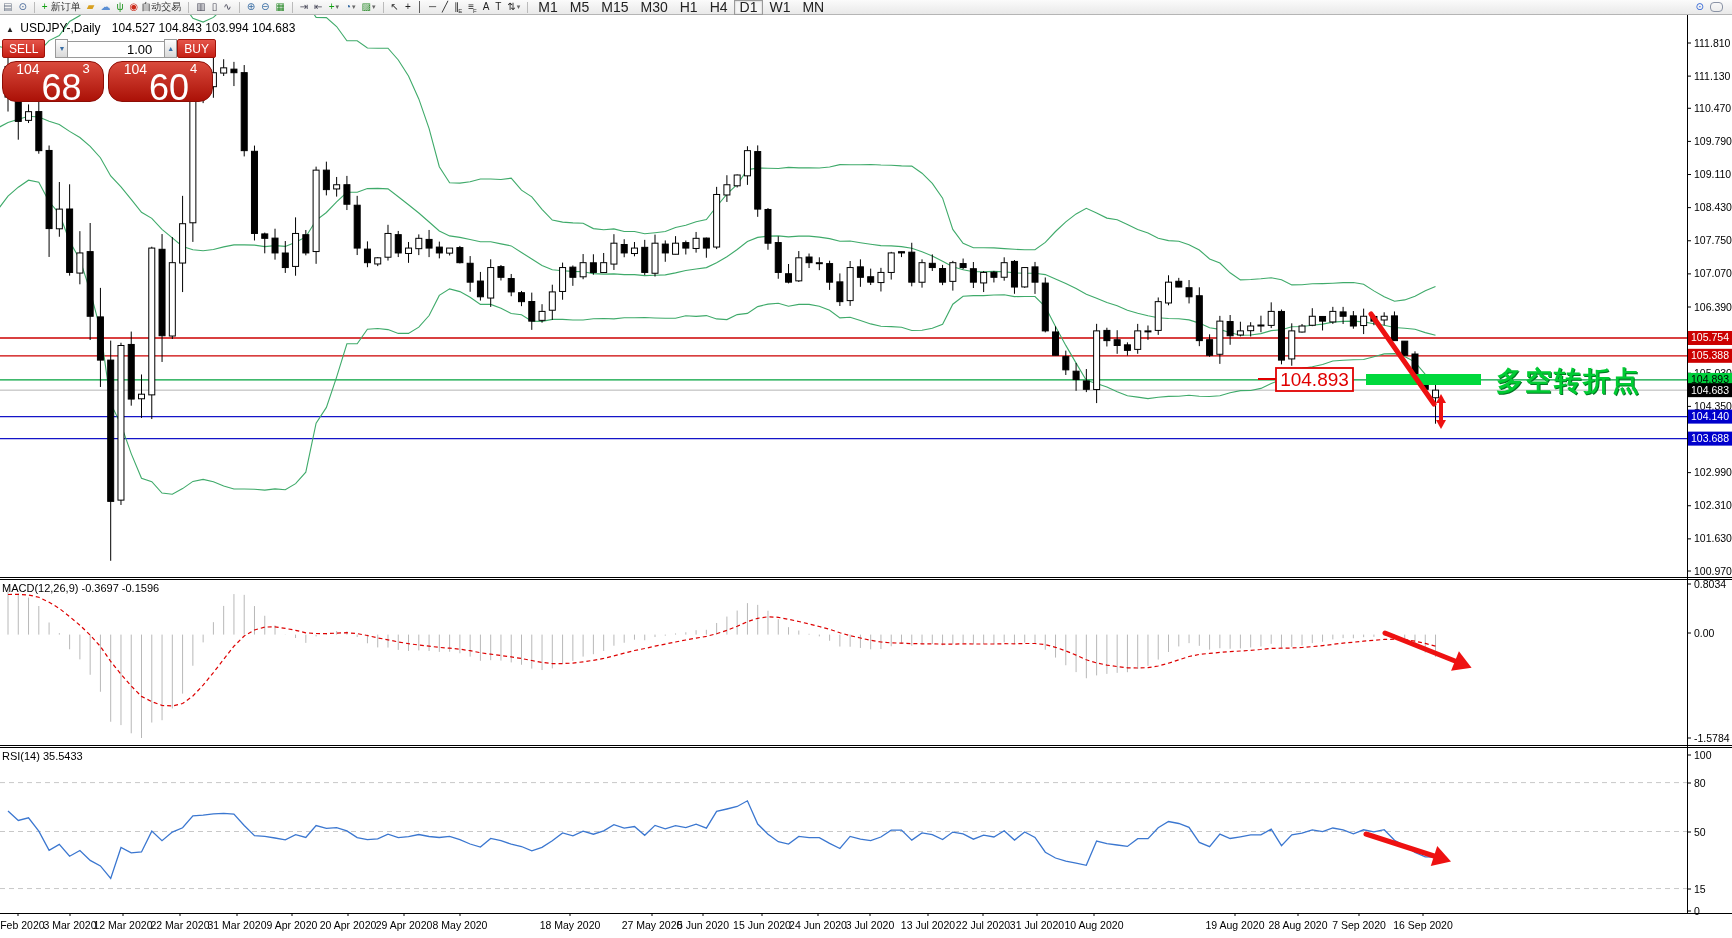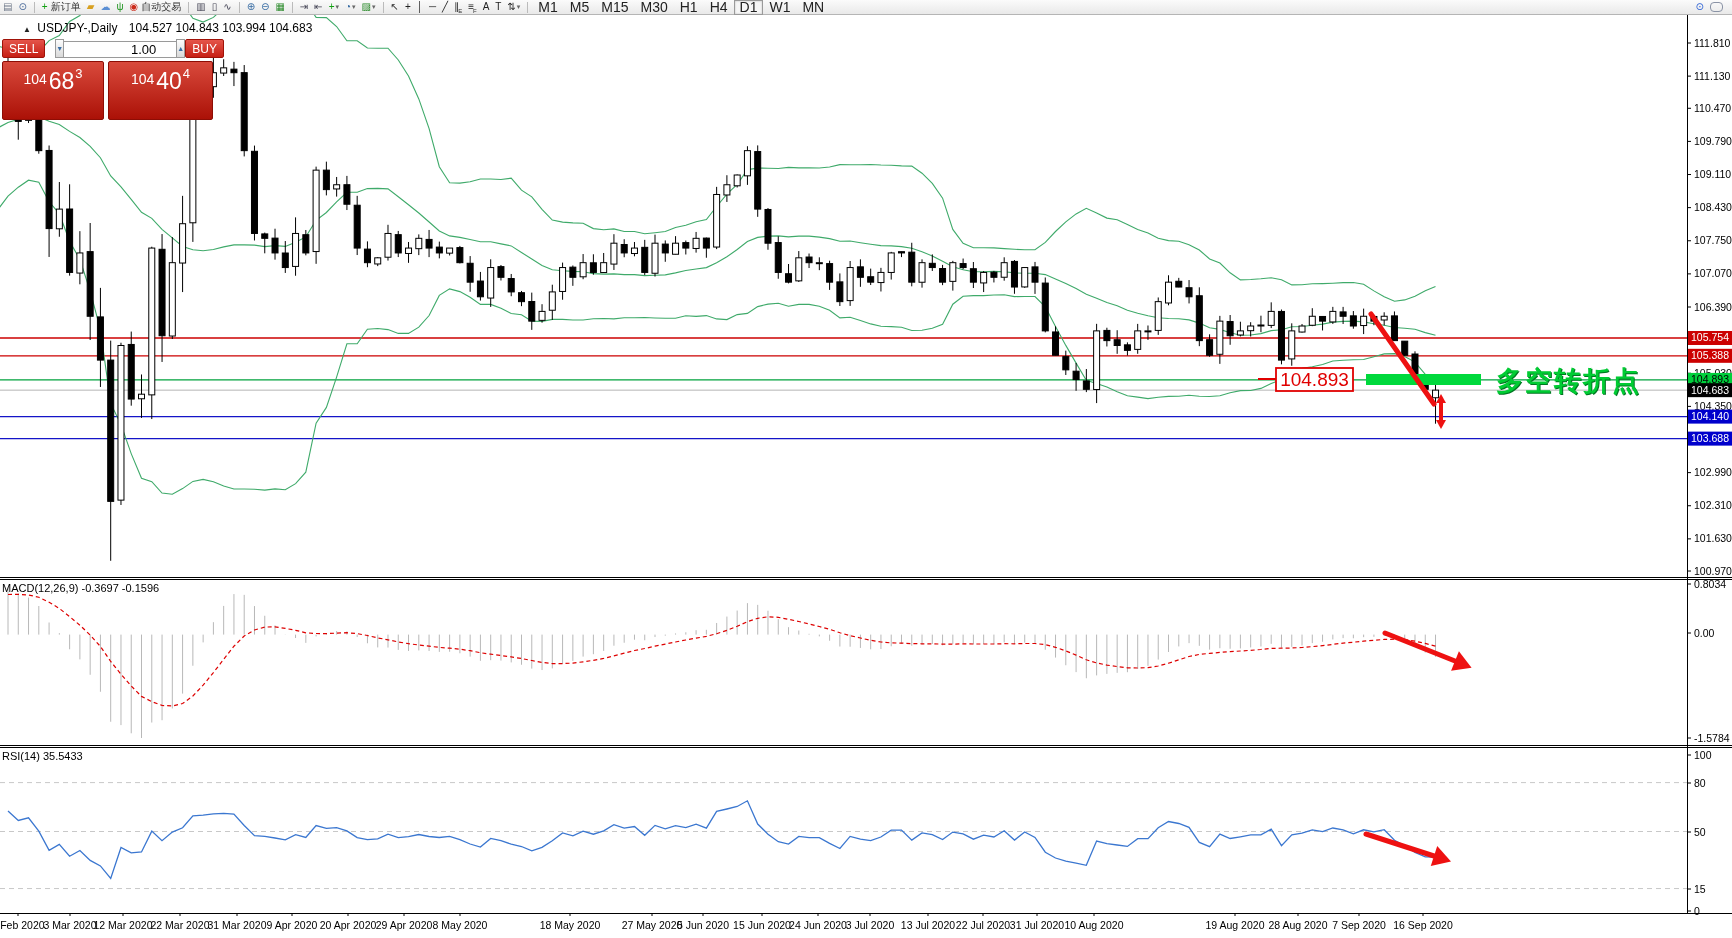--- a/index.html
+++ b/index.html
@@ -11,40 +11,40 @@
   .tb-item .g{font-size:10px;line-height:10px;}
   .tb-item .lbl{margin-left:3px;font-size:10px;}
   .tb-sep{width:1px;height:11px;background:#bbb;margin:0 4px;}
   .tb-caret{font-size:7px;color:#666;margin-left:1px;}
   .tb-sub{font-size:6px;color:#333;margin-left:-1px;align-self:flex-end;}
   .tf{padding:0 5px;height:13px;display:flex;align-items:center;border:1px solid transparent;font-size:14px;color:#222;}
   .tf.active{background:#f6f6f6;border:1px solid #9a9a9a;box-shadow:inset 0 0 2px #bbb;}
   .tb-spacer{flex:1;}
   .bubble{width:11px;height:8px;border:1px solid #8a93a5;border-radius:4px;position:relative;margin-right:6px;}
   
-  #ohlc-title{position:absolute;left:23px;top:21px;font-size:12px;color:#000;z-index:40;white-space:nowrap;}
+  #ohlc-title{position:absolute;left:6px;top:21px;font-size:12px;color:#000;z-index:40;white-space:nowrap;}
   #ohlc-title .tri{font-size:8px;color:#222;margin-right:3px;}
   #ohlc-title .num{margin-left:8px;}
   #trade-panel{position:absolute;left:2px;top:38px;z-index:40;width:214px;}
   #tp-row1{display:flex;align-items:flex-end;height:20px;}
   .sb{background:linear-gradient(#e4554a,#c61f14);color:#fff;border:1px solid #a01208;border-radius:2px;
     font-size:12px;height:19px;display:flex;align-items:center;justify-content:center;font-family:inherit;}
   #sell-btn{width:49px;margin-right:10px;}
   #buy-btn{width:49px;margin-left:0;}
   .spin{width:17px;height:17px;background:linear-gradient(#fdfdfd,#d9d9d9);border:1px solid #9a9a9a;color:#3a6ea5;
     font-size:7px;display:flex;align-items:center;justify-content:center;}
   #vol-input{width:72px;height:15px;border:1px solid #9a9a9a;border-left:none;border-right:none;
-    font-size:13px;text-align:right;padding:0 20px;font-family:inherit;}
+    font-size:13px;text-align:right;padding:0 12px;font-family:inherit;}
   #tp-row2{display:flex;margin-top:3px;}
-  .price-panel{height:37px;border-radius:2px;background:linear-gradient(#d94a3c,#ab1107);border:1px solid #8d0d05;
-    color:#fff;display:flex;align-items:center;justify-content:center;padding-bottom:20px;}
+  .price-panel{height:37px;border-radius:14px;background:linear-gradient(#d94a3c,#ab1107);border:1px solid #8d0d05;
+    color:#fff;display:flex;align-items:flex-start;justify-content:center;padding-bottom:2px;}
   #sell-panel{width:100px;margin-right:4px;}
   #buy-panel{width:103px;}
   .pp-small{font-size:14px;line-height:14px;margin:0 2px 3px 0;}
-  .pp-big{font-size:23px;line-height:30px;font-weight:400;}
+  .pp-big{font-size:36px;line-height:30px;font-weight:400;margin-top:11px;}
   .pp-sup{font-size:13px;line-height:13px;margin-bottom:15px;margin-left:1px;}
   #chart-svg{position:absolute;left:0;top:0;z-index:10;}
 </style>
 </head>
 <body>
 
 <div id="toolbar">
     <span class="tb-item">
       <span class="g" style="color: rgb(112, 122, 138);">▤</span>
     </span>
@@ -761,17 +761,17 @@
     <button class="sb" id="buy-btn">BUY</button>
   </div>
   <div id="tp-row2">
     <div class="price-panel" id="sell-panel">
       <span class="pp-small">104</span>
       <span class="pp-big">68</span>
       <span class="pp-sup">3</span>
     </div>
     <div class="price-panel" id="buy-panel">
       <span class="pp-small">104</span>
-      <span class="pp-big">40</span>
+      <span class="pp-big">60</span>
       <span class="pp-sup">4</span>
     </div>
   </div>
 </div>
 
 </body></html>

